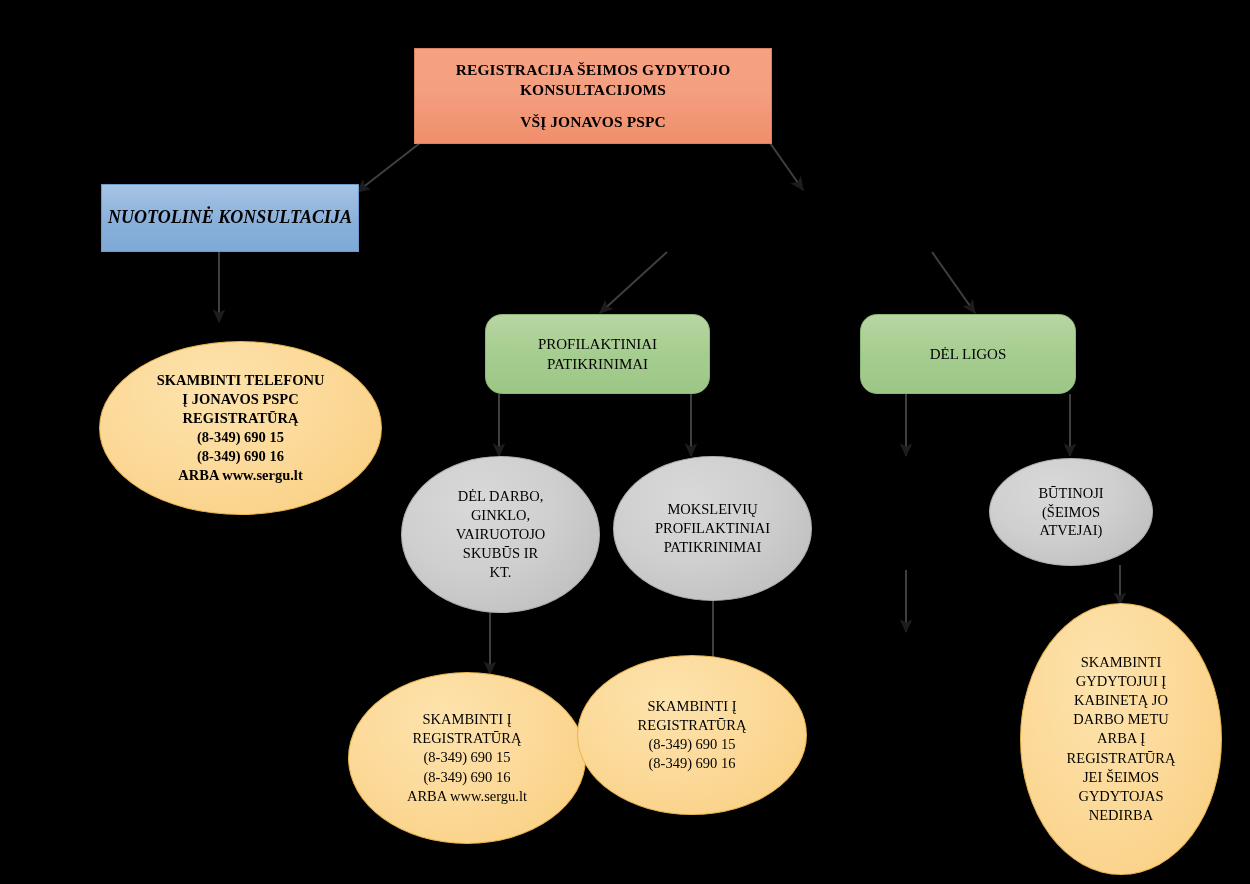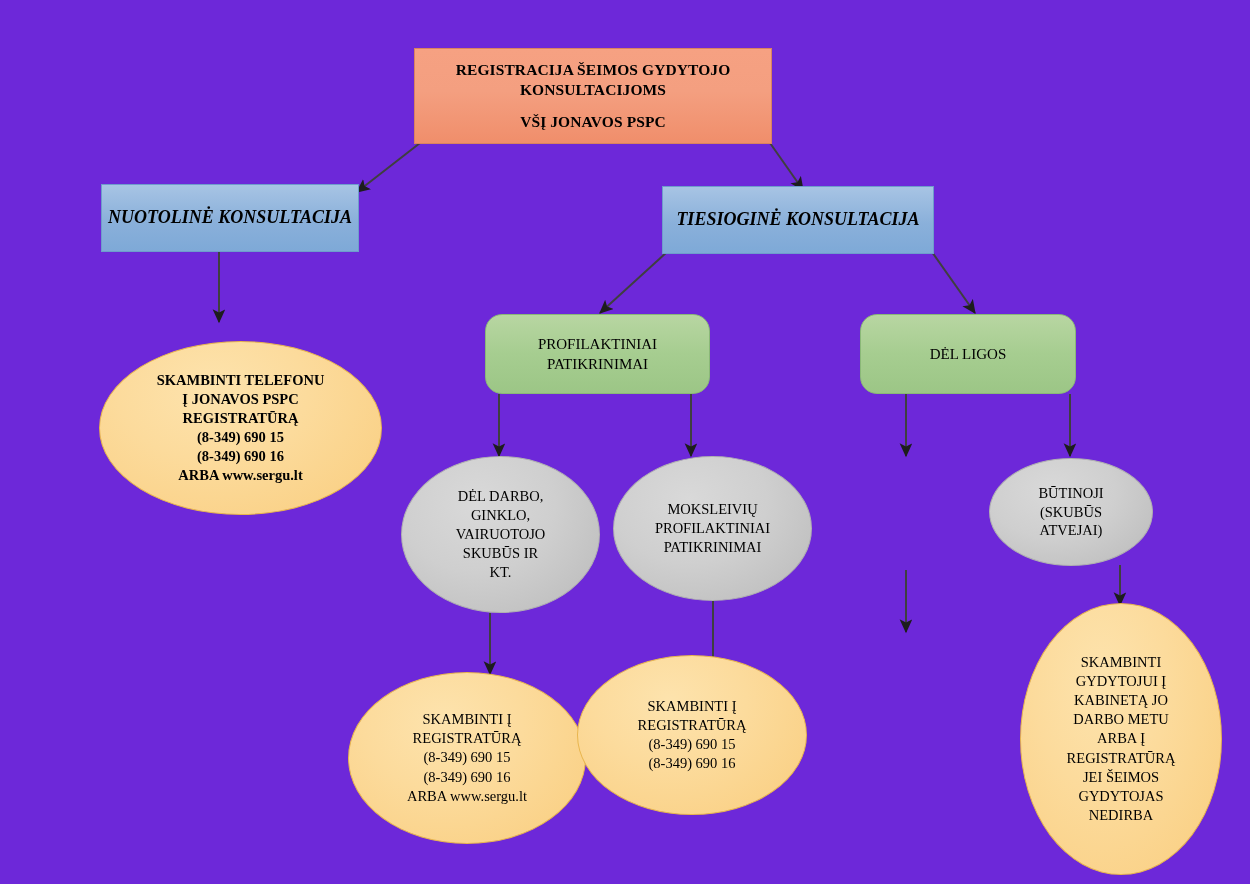--- a/index.html
+++ b/index.html
@@ -7,21 +7,21 @@
     padding: 0;
     background: #ffffff;
   }
   body {
     font-family: "Liberation Serif", "DejaVu Serif", serif;
   }
   #canvas {
     position: relative;
     width: 1250px;
     height: 884px;
-    background: #6d28d9;
+    background: #000000;
     overflow: hidden;
   }
   #edges {
     position: absolute;
     left: 0;
     top: 0;
     width: 1250px;
     height: 884px;
     pointer-events: none;
   }
@@ -137,23 +137,20 @@
       <span>KONSULTACIJOMS</span>
       <span class="gap"></span>
       <span>VŠĮ JONAVOS PSPC</span>
     </div>
   </div>
 
   <div class="node n-blue" style="left:101px; top:184px; width:258px; height:68px;">
     <div class="txt">NUOTOLINĖ KONSULTACIJA</div>
   </div>
 
-  <div class="node n-blue" style="left:662px; top:186px; width:272px; height:68px;">
-    <div class="txt">TIESIOGINĖ KONSULTACIJA</div>
-  </div>
 
   <div class="node n-green" style="left:485px; top:314px; width:225px; height:80px;">
     <div class="txt">
       <span>PROFILAKTINIAI</span><br>
       <span>PATIKRINIMAI</span>
     </div>
   </div>
 
   <div class="node n-green" style="left:860px; top:314px; width:216px; height:80px;">
     <div class="txt">DĖL LIGOS</div>
@@ -185,21 +182,21 @@
       <span>MOKSLEIVIŲ</span><br>
       <span>PROFILAKTINIAI</span><br>
       <span>PATIKRINIMAI</span>
     </div>
   </div>
 
 
   <div class="node n-gray" style="left:989px; top:458px; width:164px; height:108px;">
     <div class="txt">
       <span>BŪTINOJI</span><br>
-      <span>(SKUBŪS</span><br>
+      <span>(ŠEIMOS</span><br>
       <span>ATVEJAI)</span>
     </div>
   </div>
 
   <div class="node n-yellow" style="left:348px; top:672px; width:238px; height:172px;">
     <div class="txt">
       <span>SKAMBINTI  Į</span><br>
       <span>REGISTRATŪRĄ</span><br>
       <span>(8-349) 690 15</span><br>
       <span>(8-349) 690 16</span><br>

